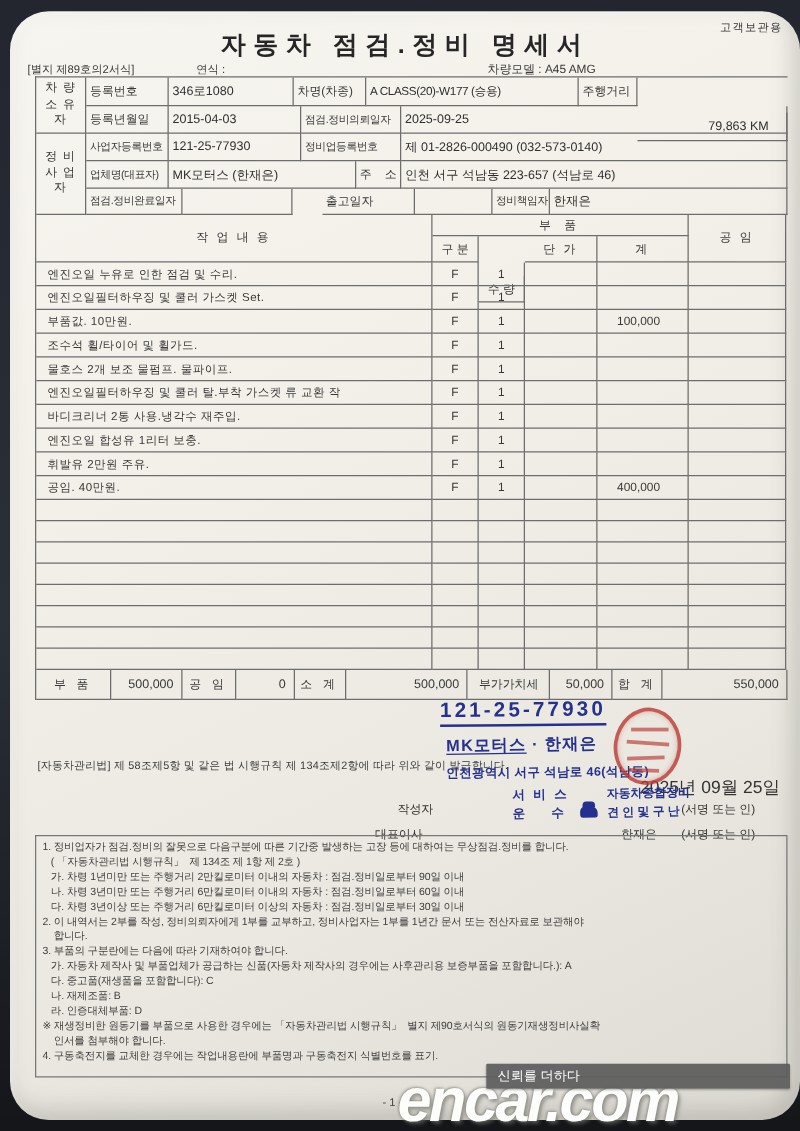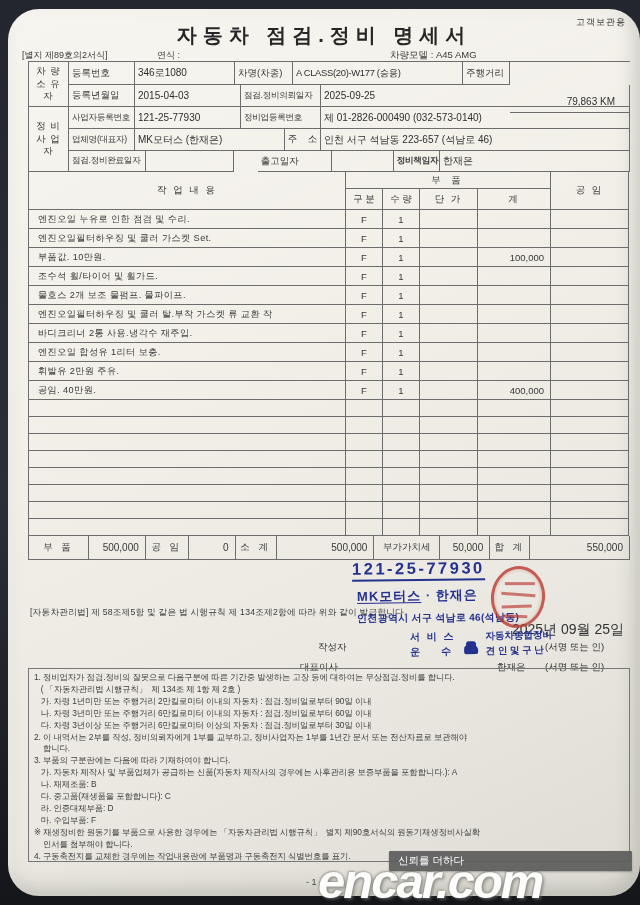--- a/index.html
+++ b/index.html
@@ -52,21 +52,21 @@
     display:flex; align-items:center; justify-content:center; font-size:9.5px; letter-spacing:4px; }
   .hparts-bot { height:21px; display:flex; }
   .hlabor { width:78px; }
   .whead .cell { font-size:9.5px; letter-spacing:2px; }
   .wrow .cell { height:19px; }
   .wrow.empty .cell { height:17px; }
   .cd { width:317px; padding-left:9px; font-size:9.2px; letter-spacing:0.4px; }
   .ct { width:37px; justify-content:center; }
   .cq { width:37px; justify-content:center; }
   .cu { width:58px; justify-content:flex-end; padding-right:5px; }
-  .cc { width:73px; justify-content:flex-end; padding-right:6px; }
+  .cc { width:73px; justify-content:flex-end; padding-right:22px; }
   .cl { width:78px; }
   .sumrow .cell { height:24px; font-size:9.5px; }
   .sumrow .lab { letter-spacing:3px; }
   .sumrow .num { justify-content:flex-end; padding-right:6px; font-size:10px; }
 
   
   .statement { position:absolute; left:22px; top:598px; font-size:8.7px; color:#3c3c3c; letter-spacing:0.2px; }
   .issue-date { position:absolute; left:500px; top:612px; width:120px; text-align:center; font-size:14px; color:#333; }
   .sign-writer { position:absolute; left:0; top:632px; width:632px; font-size:9.5px; color:#333; }
   .sign-writer .lbl { position:absolute; left:310px; }
@@ -167,34 +167,34 @@
           <div class="cell sm" style="width:66px;height:22px;">업체명(대표자)</div>
           <div class="cell val" style="width:150px;height:22px;">MK모터스 (한재은)</div>
           <div class="cell center" style="width:36px;height:22px;white-space:pre;">주    소</div>
           <div class="cell val" style="width:309px;height:22px;">인천 서구 석남동 223-657  (석남로 46)</div>
         </div>
         <div class="irow" style="height:21px;">
           <div class="cell sm" style="width:80px;height:21px;">점검.정비완료일자</div>
           <div class="cell" style="width:92px;height:21px;"></div>
           <div class="cell" style="width:78px;height:21px;margin-left:24px;">출고일자</div>
           <div class="cell" style="width:64px;height:21px;"></div>
-          <div class="cell sm" style="width:48px;height:21px;font-weight:bold;">정비책임자</div>
+          <div class="cell sm" style="width:48px;height:21px;">정비책임자</div>
           <div class="cell val" style="width:199px;height:21px;">한재은</div>
         </div>
       </div>
     </div>
 
 
     <div class="whead">
       <div class="cell hdesc center">작  업  내  용</div>
       <div class="hparts">
         <div class="hparts-top">부      품</div>
         <div class="hparts-bot">
           <div class="cell center" style="width:37px;height:21px;letter-spacing:0;">구 분</div>
-          <div class="cell center" style="width:37px;height:21px;letter-spacing:0;">수 량</div>
+          <div class="cell center" style="width:37px;height:21px;letter-spacing:0;margin-top:32px;">수 량</div>
           <div class="cell center" style="width:58px;height:21px;">단   가</div>
           <div class="cell center" style="width:73px;height:21px;">계</div>
         </div>
       </div>
       <div class="cell hlabor center">공   임</div>
     </div>
 
     <div class="wrow">
       <div class="cell cd">엔진오일 누유로 인한 점검 및 수리.</div>
       <div class="cell ct">F</div>
@@ -370,24 +370,23 @@
   <div class="notes">
     <div class="nline">1. 정비업자가 점검.정비의 잘못으로 다음구분에 따른 기간중 발생하는 고장 등에 대하여는 무상점검.정비를 합니다.</div>
     <div class="nline">   ( 「자동차관리법 시행규칙」  제 134조 제 1항 제 2호 )</div>
     <div class="nline">   가. 차령 1년미만 또는 주행거리 2만킬로미터 이내의 자동차 : 점검.정비일로부터 90일 이내</div>
     <div class="nline">   나. 차령 3년미만 또는 주행거리 6만킬로미터 이내의 자동차 : 점검.정비일로부터 60일 이내</div>
     <div class="nline">   다. 차령 3년이상 또는 주행거리 6만킬로미터 이상의 자동차 : 점검.정비일로부터 30일 이내</div>
     <div class="nline">2. 이 내역서는 2부를 작성, 정비의뢰자에게 1부를 교부하고, 정비사업자는 1부를 1년간 문서 또는 전산자료로 보관해야</div>
     <div class="nline">    합니다.</div>
     <div class="nline">3. 부품의 구분란에는 다음에 따라 기재하여야 합니다.</div>
     <div class="nline">   가. 자동차 제작사 및 부품업체가 공급하는 신품(자동차 제작사의 경우에는 사후관리용 보증부품을 포함합니다.): A</div>
+    <div class="nline">   다. 중고품(재생품을 포함합니다): C</div>
     <div class="nline">   나. 재제조품: B</div>
-    <div class="nline">   다. 중고품(재생품을 포함합니다): C</div>
     <div class="nline">   라. 인증대체부품: D</div>
-    <div class="nline">   마. 수입부품: F</div>
     <div class="nline">※ 재생정비한 원동기를 부품으로 사용한 경우에는 「자동차관리법 시행규칙」  별지 제90호서식의 원동기재생정비사실확</div>
     <div class="nline">    인서를 첨부해야 합니다.</div>
     <div class="nline">4. 구동축전지를 교체한 경우에는 작업내용란에 부품명과 구동축전지 식별번호를 표기.</div>
   </div>
 
   <div class="pagenum">- 1 -</div>
 </div>
 
 <div class="stamp-blue st-bizno">121-25-77930</div>
 <div class="stamp-blue st-company"><u>MK모터스</u><span>  ·  한재은</span></div>

